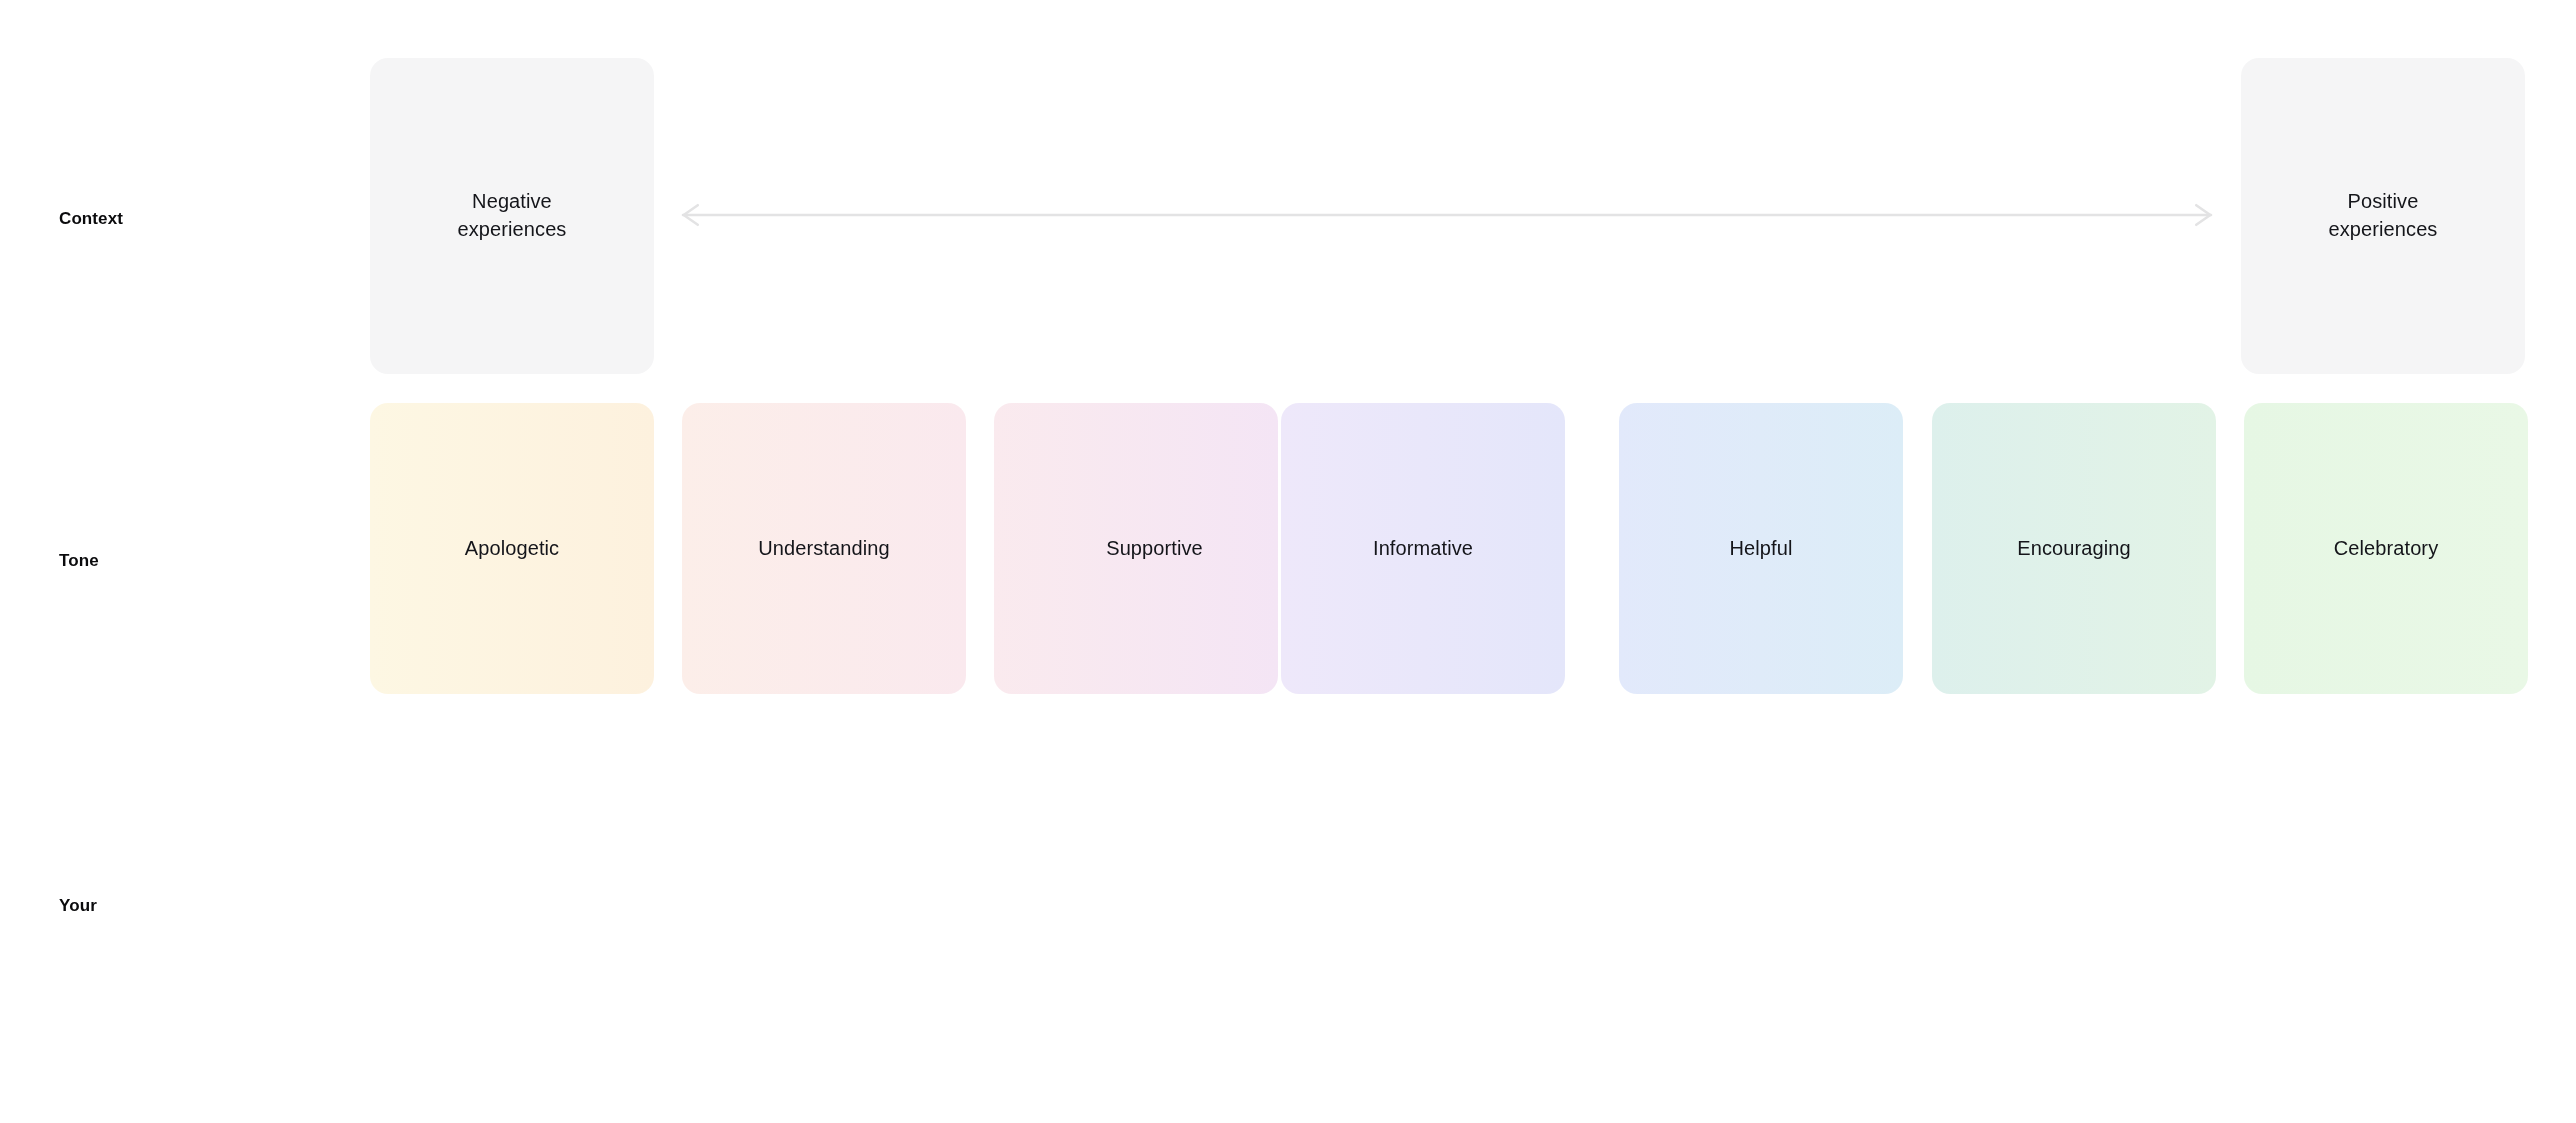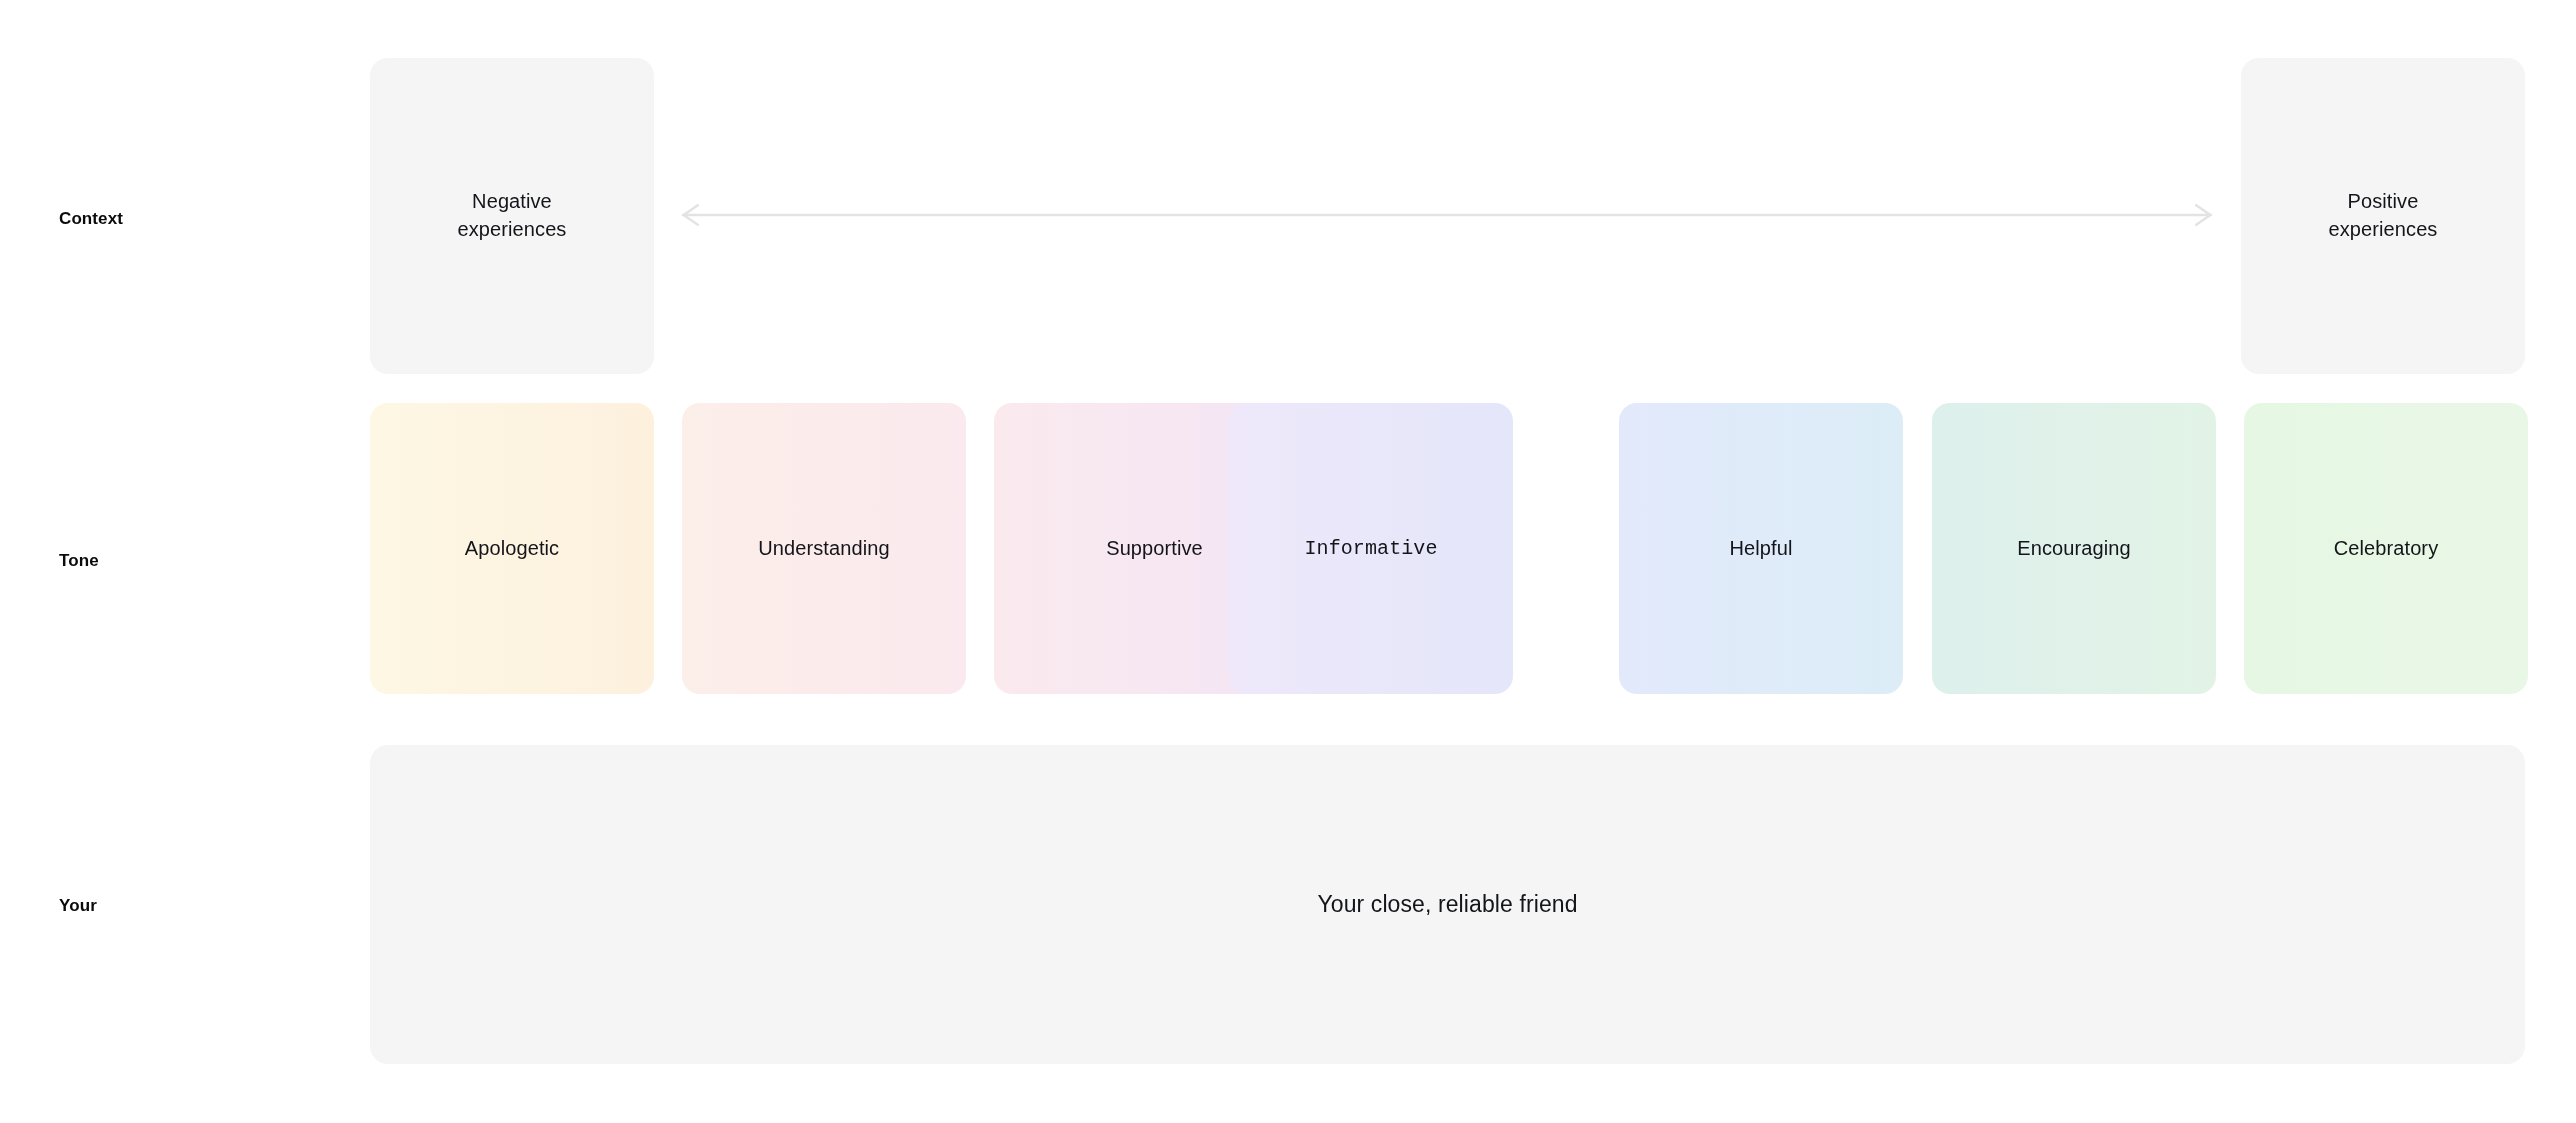--- a/index.html
+++ b/index.html
@@ -120,34 +120,31 @@
   <div id="tone-row">
       <div class="card tone-card" style="left: 370px; background: linear-gradient(90deg, rgb(253, 247, 227) 0%, rgb(253, 241, 222) 100%);">
         <div class="card-label">Apologetic</div>
       </div>
       <div class="card tone-card" style="left: 682px; background: linear-gradient(90deg, rgb(252, 238, 233) 0%, rgb(250, 233, 238) 100%);">
         <div class="card-label">Understanding</div>
       </div>
       <div class="card tone-card" style="left: 994px; background: linear-gradient(90deg, rgb(250, 234, 238) 0%, rgb(244, 229, 245) 100%); padding-left: 37px;">
         <div class="card-label">Supportive</div>
       </div>
-      <div class="card tone-card" style="left: 1229px; background: linear-gradient(90deg, rgb(238, 232, 250) 0%, rgb(228, 230, 250) 100%); font-family: Liberation Mono, monospace;">
+      <div class="card tone-card" style="left: 1281px; background: linear-gradient(90deg, rgb(238, 232, 250) 0%, rgb(228, 230, 250) 100%);">
         <div class="card-label">Informative</div>
       </div>
       <div class="card tone-card" style="left: 1619px; background: linear-gradient(90deg, rgb(226, 233, 251) 0%, rgb(220, 237, 247) 100%);">
         <div class="card-label">Helpful</div>
       </div>
       <div class="card tone-card" style="left: 1932px; background: linear-gradient(90deg, rgb(221, 240, 236) 0%, rgb(226, 243, 230) 100%);">
         <div class="card-label">Encouraging</div>
       </div>
       <div class="card tone-card" style="left: 2244px; background: linear-gradient(90deg, rgb(230, 247, 228) 0%, rgb(233, 248, 230) 100%);">
         <div class="card-label">Celebratory</div>
       </div>
     </div>
 
   <div class="row-label voice">Your</div>
 
-  <div class="card voice-card">
-    <div class="card-label">Your close, reliable friend</div>
-  </div>
 
 </div>
 
 
 </body></html>

